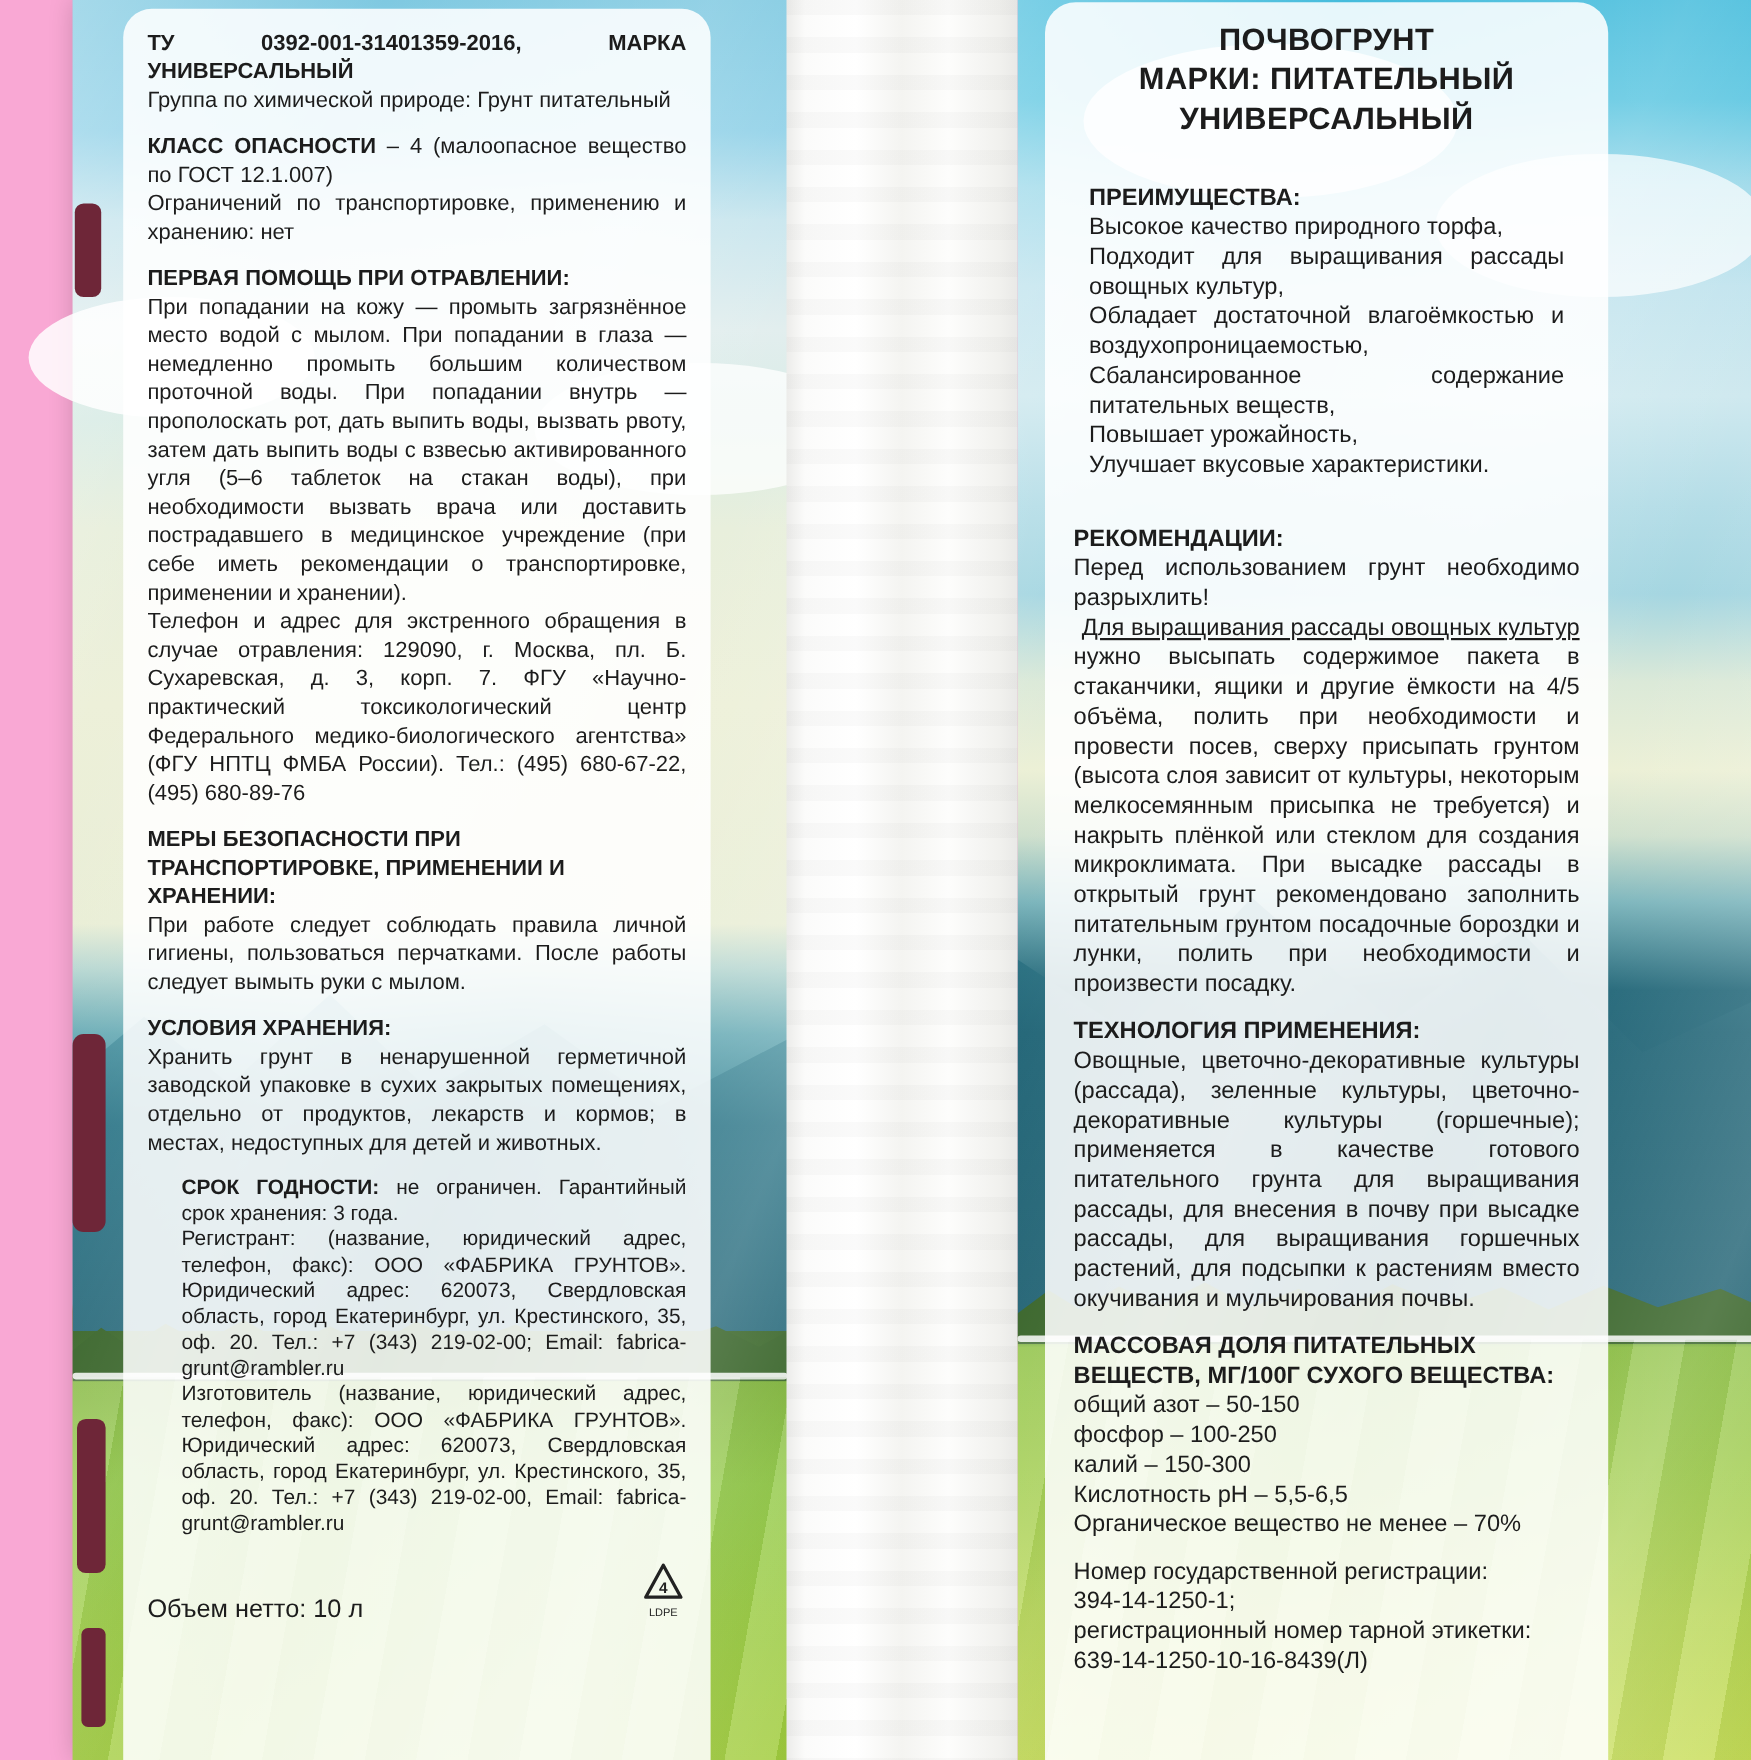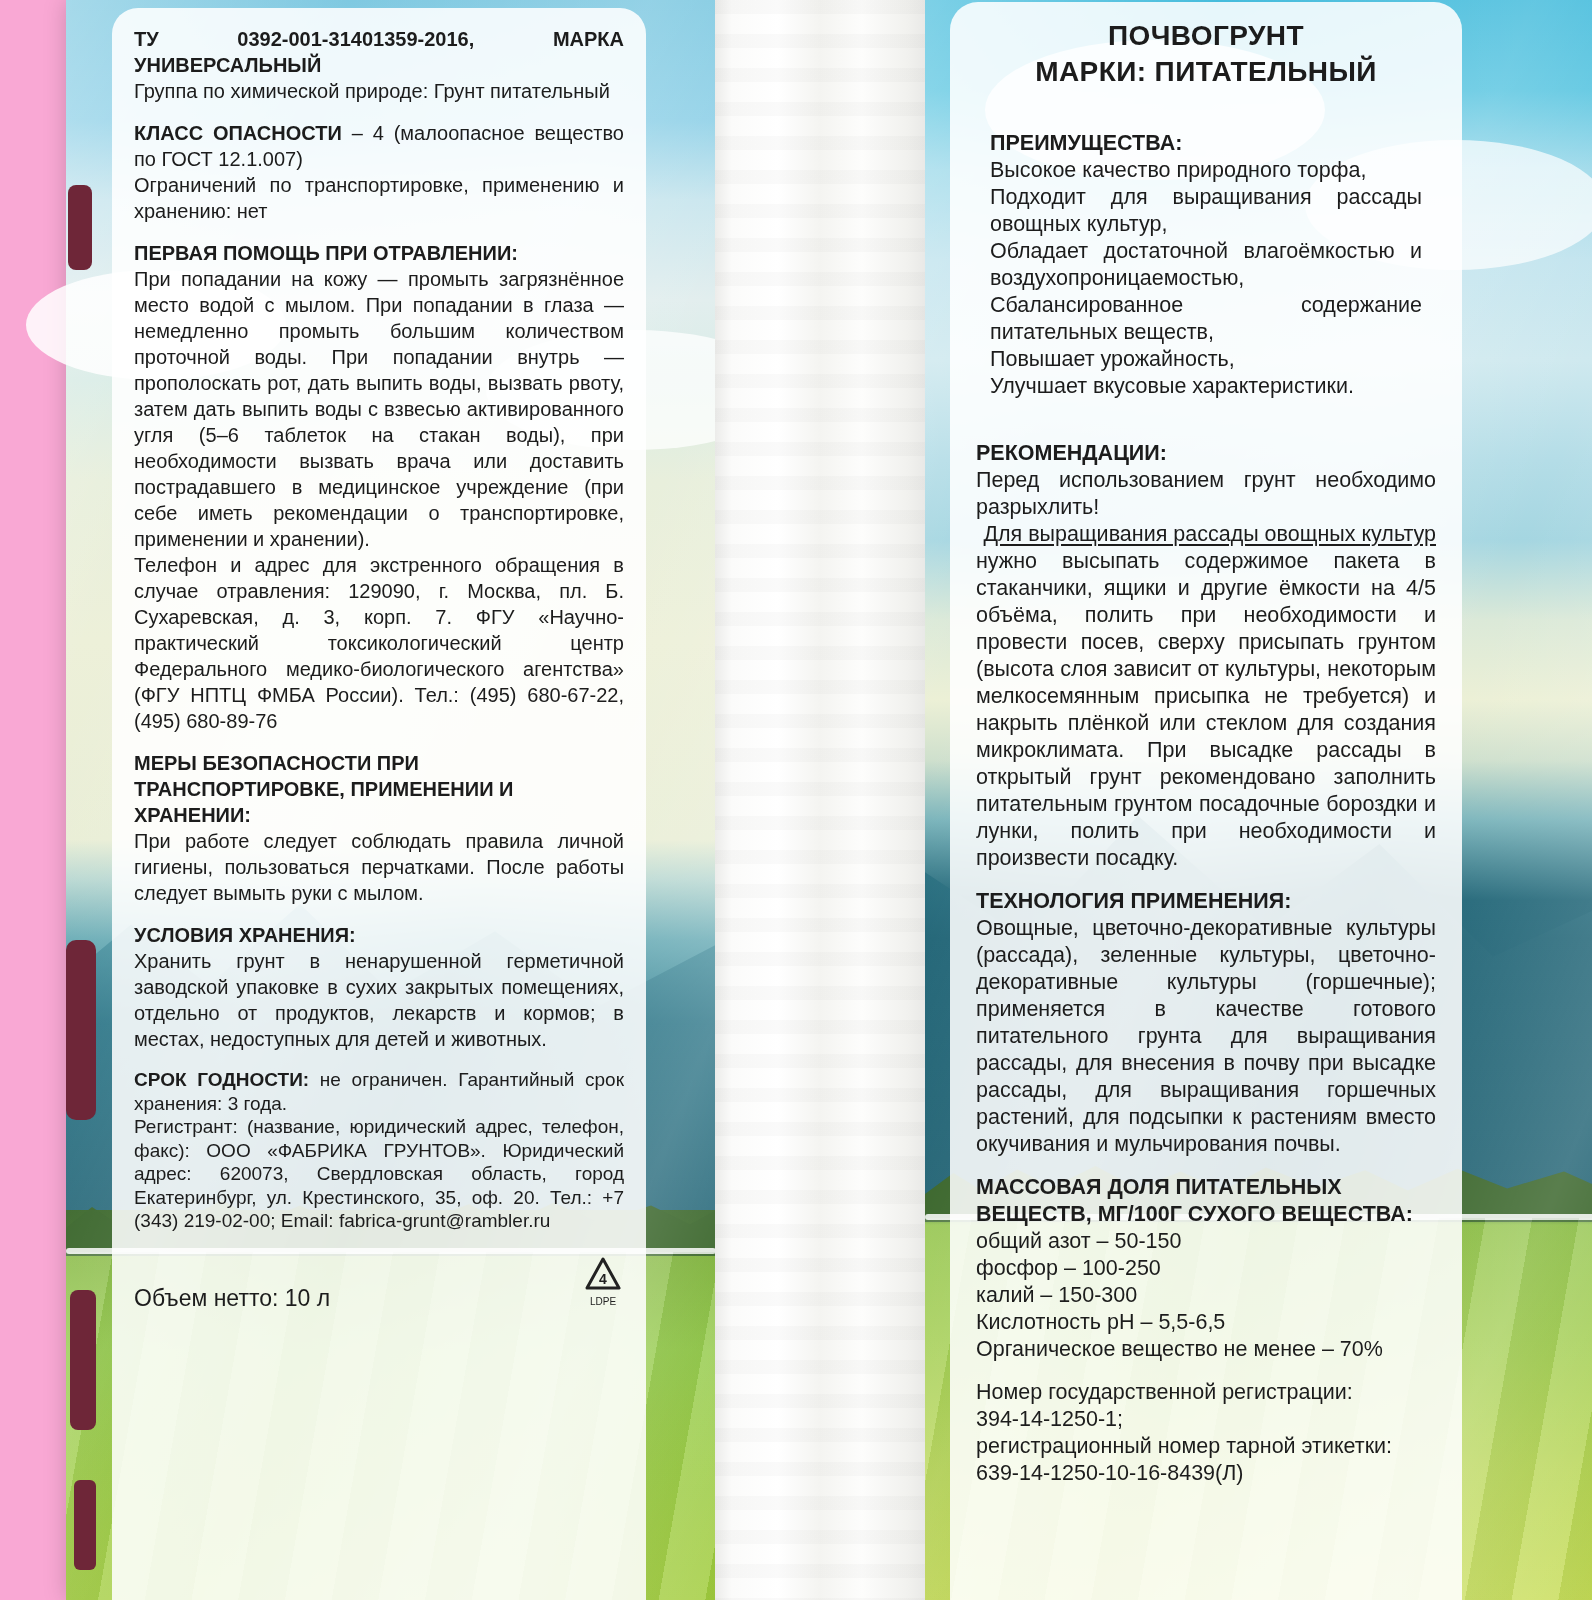--- a/index.html
+++ b/index.html
@@ -52,21 +52,21 @@
     padding:16px 26px;font-size:21.5px;line-height:27px;}
   .b{font-weight:bold;}
   .p{text-align:justify;margin:0;}
   .hd{margin:0;font-weight:bold;}
   .sect{margin:0 0 16px;}
   .sect-lg{margin:0 0 24px;}
   .sect-xl{margin:0 14px 40px;}
   .rt-title{font-weight:bold;font-size:28px;line-height:36px;text-align:center;
     letter-spacing:.4px;margin:0 0 40px;}
   .underline{text-decoration:underline;text-underline-offset:3px;display:block;text-align:right;}
-  .small-sect{font-size:19px;line-height:23.5px;}
+  .small-sect{font-size:19px;line-height:23.5px;margin-left:31px;}
   .vol-left{display:flex;justify-content:space-between;align-items:flex-end;
     font-size:23px;margin-top:22px;}
   .line{margin:0;}
 </style>
 </head>
 <body>
 
 <div class="scene">
 
   <div class="bag bag-left">
@@ -97,20 +97,21 @@
         <p class="hd">МЕРЫ БЕЗОПАСНОСТИ ПРИ ТРАНСПОРТИРОВКЕ, ПРИМЕНЕНИИ И ХРАНЕНИИ:</p>
         <p class="p">При работе следует соблюдать правила личной гигиены, пользоваться перчатками. После работы следует вымыть руки с мылом.</p>
       </div>
       <div class="sect">
         <p class="hd">УСЛОВИЯ ХРАНЕНИЯ:</p>
         <p class="p">Хранить грунт в ненарушенной герметичной заводской упаковке в сухих закрытых помещениях, отдельно от продуктов, лекарств и кормов; в местах, недоступных для детей и животных.</p>
       </div>
       <div class="small-sect">
         <p class="p"><span class="b">СРОК ГОДНОСТИ:</span><span> не ограничен. Гарантийный срок хранения: 3 года.</span></p>
         <p class="p">Регистрант: (название, юридический адрес, телефон, факс): ООО «ФАБРИКА ГРУНТОВ». Юридический адрес: 620073, Свердловская область, город Екатеринбург, ул. Крестинского, 35, оф. 20. Тел.: +7 (343) 219-02-00; Email: fabrica-grunt@rambler.ru</p>
+        <p class="p">Изготовитель (название, юридический адрес, телефон, факс): ООО «ФАБРИКА ГРУНТОВ». Юридический адрес: 620073, Свердловская область, город Екатеринбург, ул. Крестинского, 35, оф. 20. Тел.: +7 (343) 219-02-00, Email: fabrica-grunt@rambler.ru</p>
       </div>
       <div class="vol-left">
         <span>Объем нетто: 10 л</span>
         <svg width="42" height="56" viewBox="0 0 42 56">
           <path d="M21 4 L37 33 H5 Z" fill="none" stroke="#222" stroke-width="3" stroke-linejoin="round"></path>
           <text x="21" y="29" font-size="14" font-weight="bold" text-anchor="middle" fill="#222">4</text>
           <text x="21" y="50" font-size="10" text-anchor="middle" fill="#222">LDPE</text>
         </svg>
       </div>
     </div>
@@ -125,20 +126,21 @@
     <div class="mountains mountains-right"></div>
     <div class="treeline treeline-right"></div>
     <div class="ridge" style="top:1214px;"></div>
     <div class="grass-stripes gs-right"></div>
     <div class="sheen"></div>
 
     <div class="label label-right">
       <div class="rt-title">
         <div class="line">ПОЧВОГРУНТ</div>
         <div class="line">МАРКИ: ПИТАТЕЛЬНЫЙ</div>
+        <div class="line">УНИВЕРСАЛЬНЫЙ</div>
       </div>
       <div class="sect-xl">
         <p class="hd">ПРЕИМУЩЕСТВА:</p>
         <p class="p">Высокое качество природного торфа,</p>
         <p class="p">Подходит для выращивания рассады овощных культур,</p>
         <p class="p">Обладает достаточной влагоёмкостью и воздухопроницаемостью,</p>
         <p class="p">Сбалансированное содержание питательных веществ,</p>
         <p class="p">Повышает урожайность,</p>
         <p class="p">Улучшает вкусовые характеристики.</p>
       </div>

